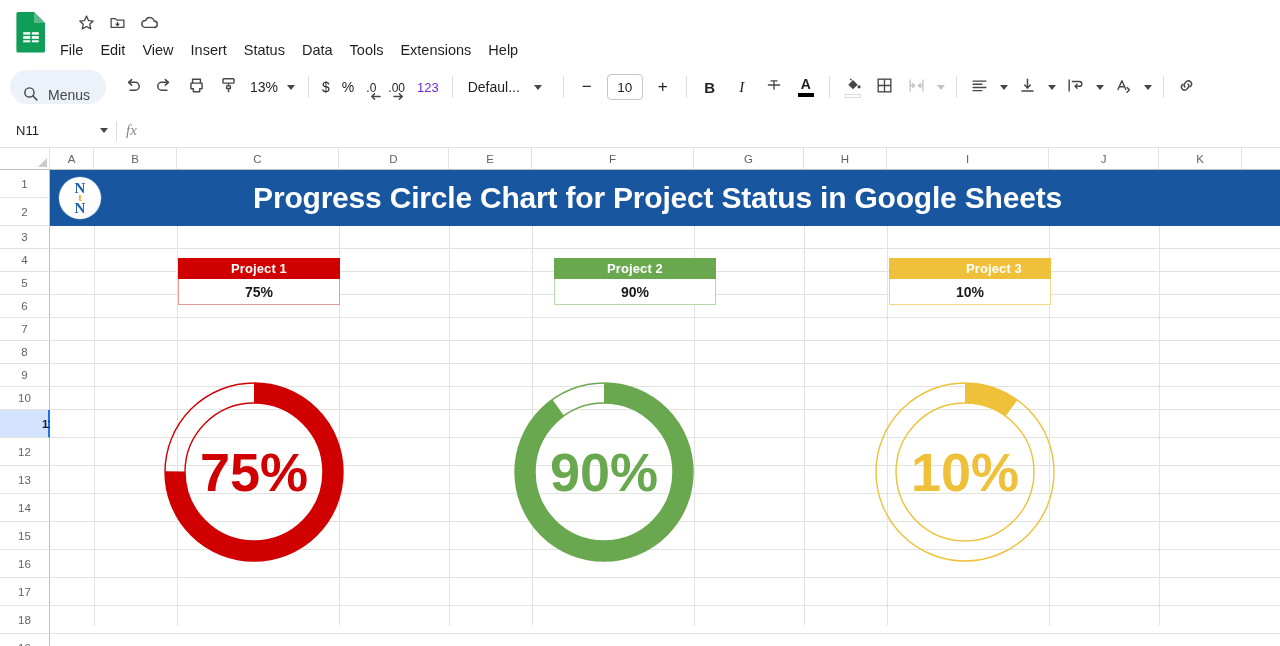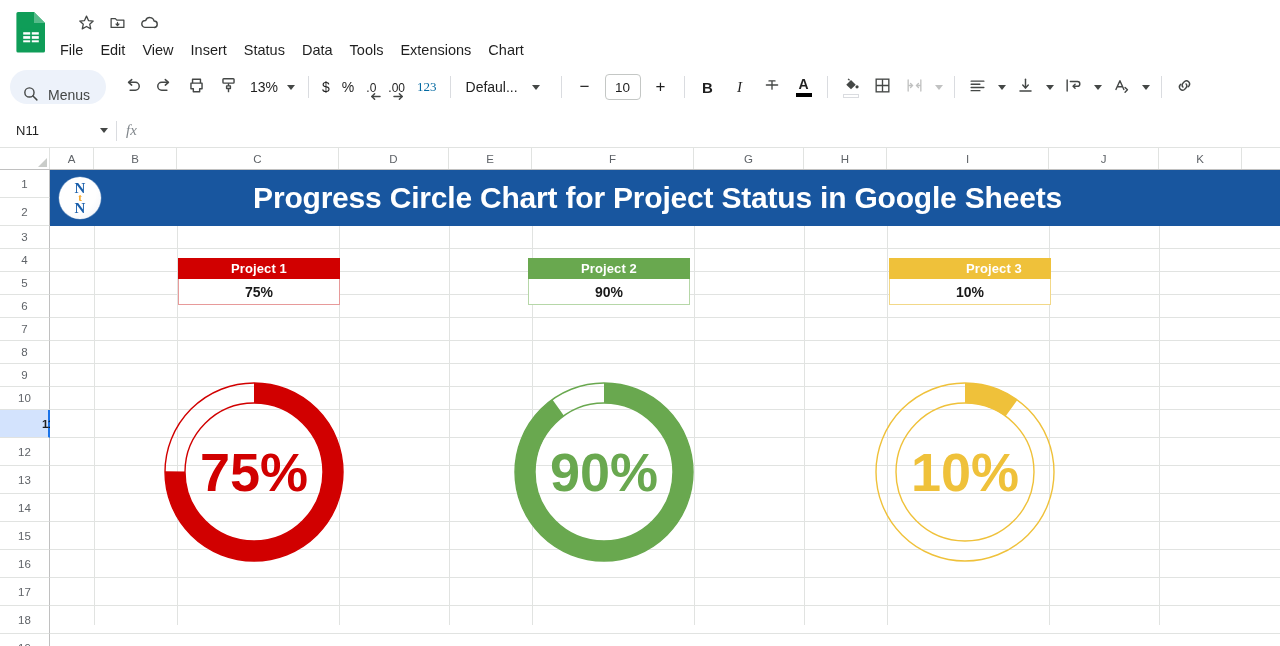--- a/index.html
+++ b/index.html
@@ -281,21 +281,21 @@
     </div>
     <div class="menubar">
       <div class="menu-item">File</div>
       <div class="menu-item">Edit</div>
       <div class="menu-item">View</div>
       <div class="menu-item">Insert</div>
       <div class="menu-item">Status</div>
       <div class="menu-item">Data</div>
       <div class="menu-item">Tools</div>
       <div class="menu-item">Extensions</div>
-      <div class="menu-item">Chart</div>
+      <div class="menu-item">Help</div>
     </div>
   </div>
 </div>
 
 <div class="toolbar">
 
   <div class="tb-search">
     <span>
       <svg width="17" height="17" viewBox="0 0 24 24" fill="none" stroke="#444746" stroke-width="2">
         <circle cx="10.5" cy="10.5" r="6.5"></circle>
@@ -368,21 +368,21 @@
       <span class="tb-text" style="font-size:12px;">.00</span>
       <span style="position:absolute;left:5px;top:9px;">
         <svg width="11" height="9" viewBox="0 0 12 10" fill="none" stroke="#444746" stroke-width="1.7" stroke-linecap="round" stroke-linejoin="round">
             <path d="M1 5h9"></path>
             <polyline points="7,2 10,5 7,8"></polyline>
           </svg>
       </span>
     </span>
   </div>
   <div class="tb-btn wide">
-    <span class="tb-text" style="font-size:13px;color:#0369a1;font-family:Liberation Serif, serif;">123</span>
+    <span class="tb-text" style="font-size:13px;color:#6d28d9;">123</span>
   </div>
 
   <div class="tb-sep"></div>
 
   <div class="font-box">
     <span class="tb-text">Defaul...</span>
     <span class="caret"></span>
   </div>
 
   <div class="tb-sep"></div>
@@ -601,21 +601,21 @@
           <span class="l2">t</span>
           <span class="l3">N</span>
         </div>
         <div class="banner-title">Progress Circle Chart for Project Status in Google Sheets</div>
       </div>
 
       <div class="card" style="left:128px; top:88px;">
         <div class="hd" style="background:#d10000;border:1px solid #d10000;">Project 1</div>
         <div class="vl" style="border:1px solid #e79a9a;border-top:none;">75%</div>
       </div>
-      <div class="card" style="left:478px; top:88px;">
+      <div class="card" style="left:504px; top:88px;">
         <div class="hd" style="background:#69a84f;border:1px solid #69a84f;">Project 2</div>
         <div class="vl" style="border:1px solid #b6d7a8;border-top:none;">90%</div>
       </div>
       <div class="card" style="left:839px; top:88px;">
         <div class="hd" style="background:#efc13a;border:1px solid #efc13a;padding-left:48px;">Project 3</div>
         <div class="vl" style="border:1px solid #f2d888;border-top:none;">10%</div>
       </div>
 
       <div class="donut" style="left:106px; top:204px;">
         <svg width="196" height="196" viewBox="0 0 196 196">

